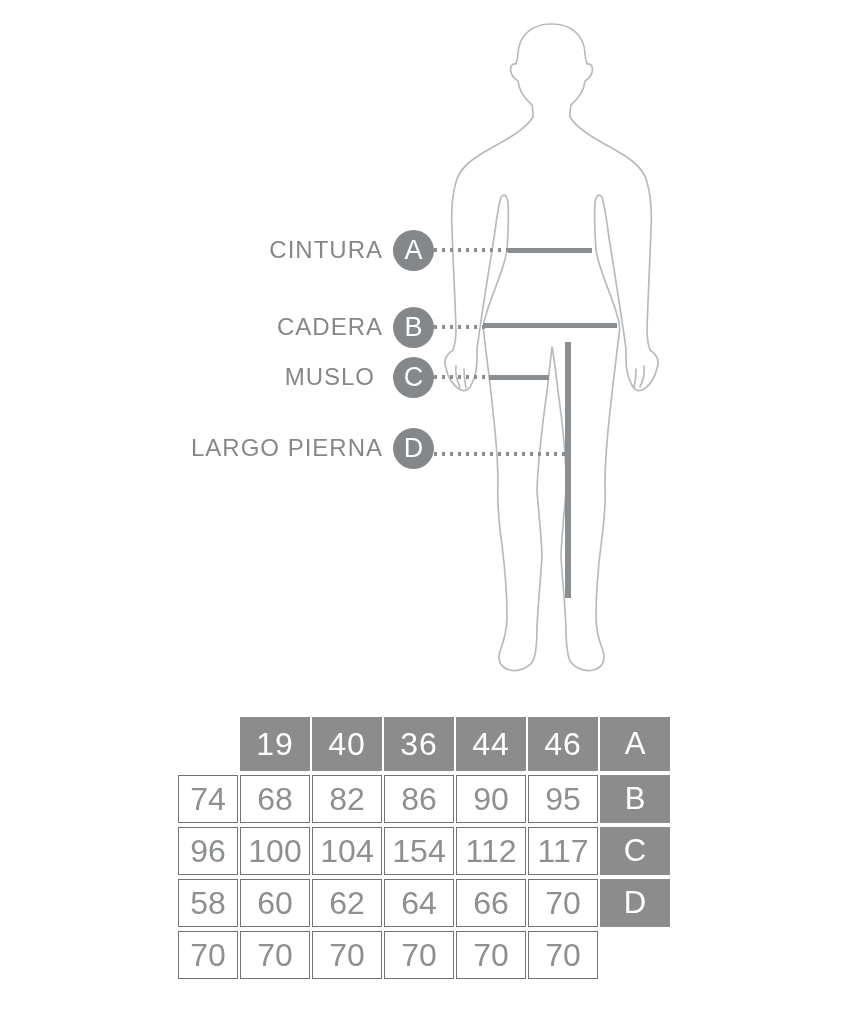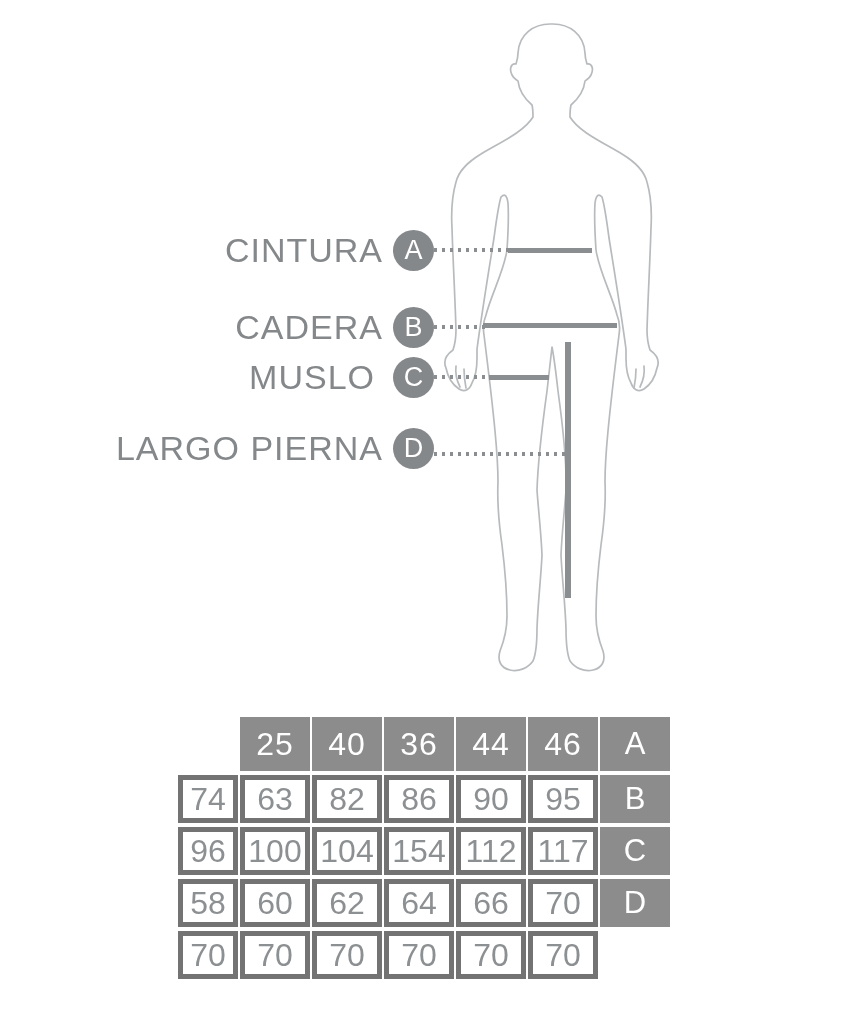--- a/index.html
+++ b/index.html
@@ -7,21 +7,21 @@
     position:relative;width:852px;height:1018px;background:#ffffff;overflow:hidden;
     font-family:"Liberation Sans",sans-serif;
   }
   
   .silhouette{position:absolute;left:0;top:0;width:852px;height:1018px;}
   
   .measure-row{
     position:absolute;display:flex;align-items:center;gap:10px;height:42px;
   }
   .measure-row .mlabel{
-    color:#85888a;font-size:34px;font-weight:300;letter-spacing:1px;white-space:nowrap;
+    color:#85888a;font-size:24px;font-weight:300;letter-spacing:1px;white-space:nowrap;
   }
   .measure-row .badge{
     width:41px;height:41px;border-radius:50%;background:#85888b;color:#ffffff;
     display:flex;align-items:center;justify-content:center;
     font-size:27px;font-weight:400;flex:0 0 auto;
   }
   .row-a{top:229px;right:418px;}
   .row-b{top:306px;right:418px;margin-left:40px;}
   .row-c{top:356px;right:418px;gap:18px;}
   .row-d{top:427px;right:418px;}
@@ -51,21 +51,21 @@
   .size-table .corner{background:transparent;}
   .size-table .head-cell{
     background:#8c8c8c;color:#ffffff;font-size:32px;font-weight:300;letter-spacing:1px;
     display:flex;align-items:center;justify-content:center;
   }
   .size-table .label-cell{
     background:#8c8c8c;color:#ffffff;font-size:31px;font-weight:300;
     display:flex;align-items:center;justify-content:center;
   }
   .size-table .data-cell{
-    background:#ffffff;border:5px solid #737373;color:#8d9092;
+    background:#ffffff;border:1px solid #737373;color:#8d9092;
     font-size:32px;font-weight:300;
     display:flex;align-items:center;justify-content:center;
   }
 </style>
 </head>
 <body>
 
 <div class="page">
 
   <svg class="silhouette" viewBox="0 0 852 1018" aria-hidden="true">
@@ -167,29 +167,29 @@
     <span class="mlabel">MUSLO</span>
     <span class="badge">C</span>
   </div>
   <div class="measure-row row-d">
     <span class="mlabel">LARGO PIERNA</span>
     <span class="badge">D</span>
   </div>
 
   <div class="size-table">
     <div class="corner"></div>
-    <div class="head-cell">25</div>
+    <div class="head-cell">19</div>
     <div class="head-cell">40</div>
     <div class="head-cell">36</div>
     <div class="head-cell">44</div>
     <div class="head-cell">46</div>
 
     <div class="label-cell">A</div>
     <div class="data-cell">74</div>
-    <div class="data-cell">63</div>
+    <div class="data-cell">68</div>
     <div class="data-cell">82</div>
     <div class="data-cell">86</div>
     <div class="data-cell">90</div>
     <div class="data-cell">95</div>
 
     <div class="label-cell">B</div>
     <div class="data-cell">96</div>
     <div class="data-cell">100</div>
     <div class="data-cell">104</div>
     <div class="data-cell">154</div>

